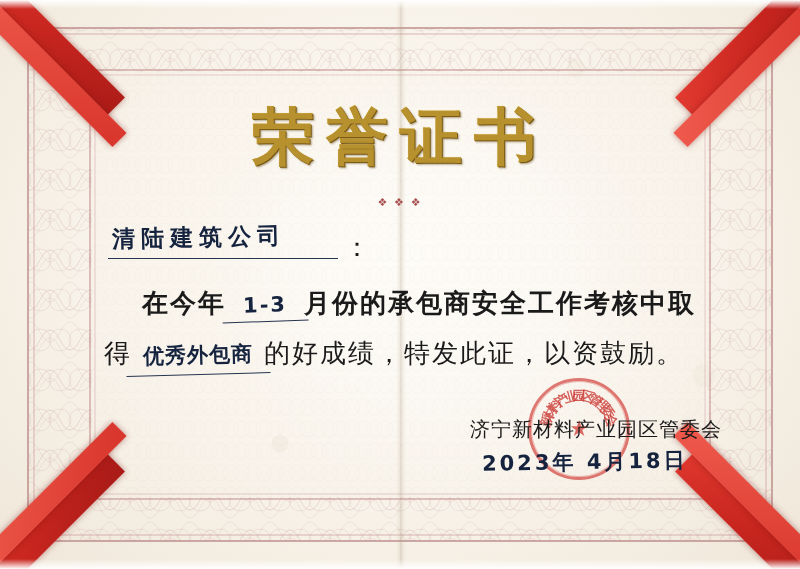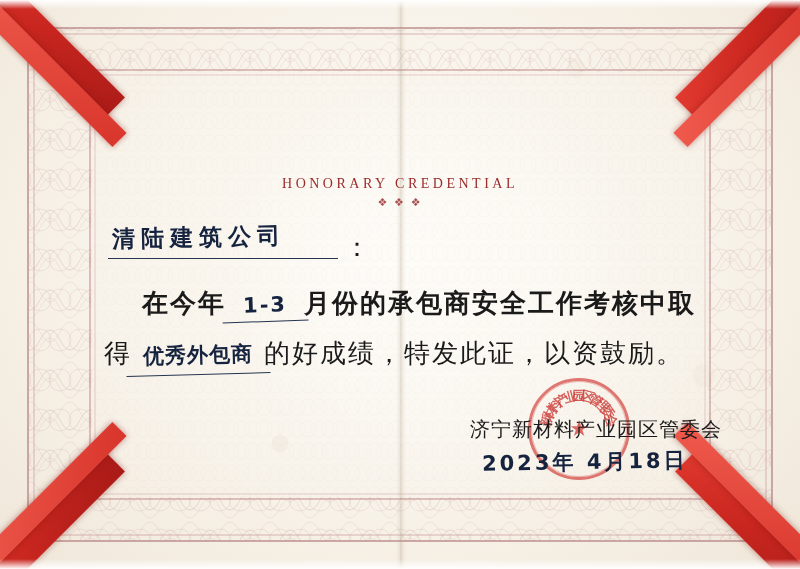--- a/index.html
+++ b/index.html
@@ -399,22 +399,22 @@
     <div class="band b1"></div>
       <div class="band b2"></div>
   </div>
   <div class="corner corner-br">
     <div class="band b1"></div>
       <div class="band b2"></div>
   </div>
 
   <div class="content">
 
-
-    <div class="title-en">HONORARY CREDENTIAL</div>
+    <div class="title-cn">荣誉证书</div>
+
 
     <div class="title-orn">❖ ❖ ❖</div>
 
     <div class="hand-name">清陆建筑公司</div>
     <div class="rule-name"></div>
     <div class="colon">：</div>
 
     <div class="body-text line1">
       <span class="seg">在今年</span><span class="hand-months">1-3</span><span class="seg">月份的承包商安全工作考核中取</span>
     </div>

